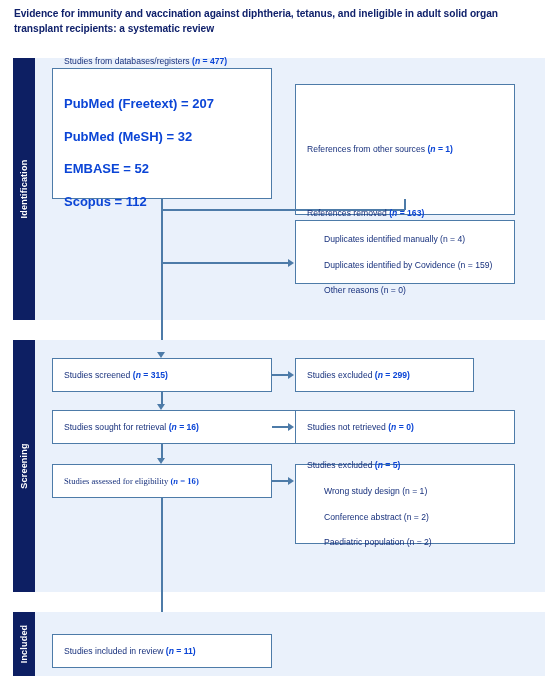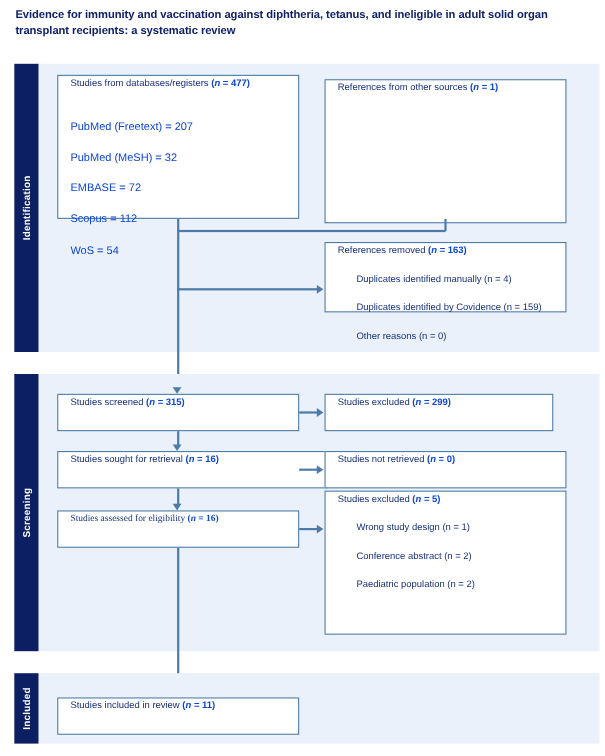--- a/index.html
+++ b/index.html
@@ -54,34 +54,35 @@
   }
 
   
   .box {
     position: absolute;
     background: #ffffff;
     border: 1.3px solid #4d7ba8;
     box-sizing: border-box;
     display: flex;
     flex-direction: column;
+    justify-content: center;
     padding: 0 11px;
     gap: 13px;
   }
   .box .line {
     font-size: 8.6px;
     color: #17307c;
     line-height: 1.5;
     white-space: nowrap;
   }
   .box .line.indent { padding-left: 17px; }
   .box .gap { height: 9px; }
   .nm { color: #0b45d6; font-weight: bold; }
   .nm i { font-style: italic; }
-  .src { color: #0b45d6; font-weight: normal; font-size: 10px; line-height: 1.52; }
+  .src { color: #0b45d6; font-weight: bold; font-size: 13px; line-height: 1.52; }
 
   
   .conn {
     position: absolute;
     background: #4d7ba8;
   }
   .vline { width: 1.6px; }
   .hline { height: 1.6px; }
   .arrow-down {
     position: absolute;
@@ -109,26 +110,25 @@
 </div>
 
 <div class="box" style="left:52px; top:68px; width:220px; height:131px;">
   <div class="line">
     
     Studies from databases/registers <span class="nm">(<i>n</i> = 477)</span>
   </div>
   <div class="gap"></div>
   <div class="src">PubMed (Freetext) = 207</div>
   <div class="src">PubMed (MeSH) = 32</div>
-  <div class="src">EMBASE = 72</div>
+  <div class="src">EMBASE = 52</div>
   <div class="src">Scopus = 112</div>
-  <div class="src">WoS = 54</div>
-</div>
-
-<div class="box" style="left:295px; top:72px; width:220px; height:131px;">
+</div>
+
+<div class="box" style="left:295px; top:84px; width:220px; height:131px;">
   <div class="line">
     
     References from other sources <span class="nm">(<i>n</i> = 1)</span>
   </div>
 </div>
 
 <div class="conn vline" style="left:161px; top:199px; height:11px;"></div>
 <div class="conn vline" style="left:404px; top:199px; height:11px;"></div>
 <div class="conn hline" style="left:161px; top:209px; width:244px;"></div>
 
@@ -154,21 +154,21 @@
 
 <div class="arrow-down" style="left:156.8px; top:352px;"></div>
 
 <div class="box" style="left:52px; top:358px; width:220px; height:34px;">
   <div class="line">
     
     Studies screened <span class="nm">(<i>n</i> = 315)</span>
   </div>
 </div>
 
-<div class="box" style="left:295px; top:358px; width:208px; height:34px;">
+<div class="box" style="left:295px; top:358px; width:179px; height:34px;">
   <div class="line">
     
     Studies excluded <span class="nm">(<i>n</i> = 299)</span>
   </div>
 </div>
 <div class="conn hline" style="left:272px; top:374.2px; width:17px;"></div>
 <div class="arrow-right" style="left:288px; top:370.8px;"></div>
 
 <div class="conn vline" style="left:161px; top:392px; height:13px;"></div>
 <div class="arrow-down" style="left:156.8px; top:404px;"></div>
@@ -192,21 +192,21 @@
 <div class="conn vline" style="left:161px; top:444px; height:16px;"></div>
 <div class="arrow-down" style="left:156.8px; top:458px;"></div>
 
 <div class="box" style="left:52px; top:464px; width:220px; height:34px;font-family:Liberation Serif, serif;">
   <div class="line">
     
     Studies assessed for eligibility <span class="nm">(<i>n</i> = 16)</span>
   </div>
 </div>
 
-<div class="box" style="left:295px; top:446px; width:220px; height:131px;">
+<div class="box" style="left:295px; top:464px; width:220px; height:80px;">
   <div class="line">
     
     Studies excluded <span class="nm">(<i>n</i> = 5)</span>
   </div>
   <div class="line indent">Wrong study design (n = 1)</div>
   <div class="line indent">Conference abstract (n = 2)</div>
   <div class="line indent">Paediatric population (n = 2)</div>
 </div>
 <div class="conn hline" style="left:272px; top:480.2px; width:17px;"></div>
 <div class="arrow-right" style="left:288px; top:476.8px;"></div>

